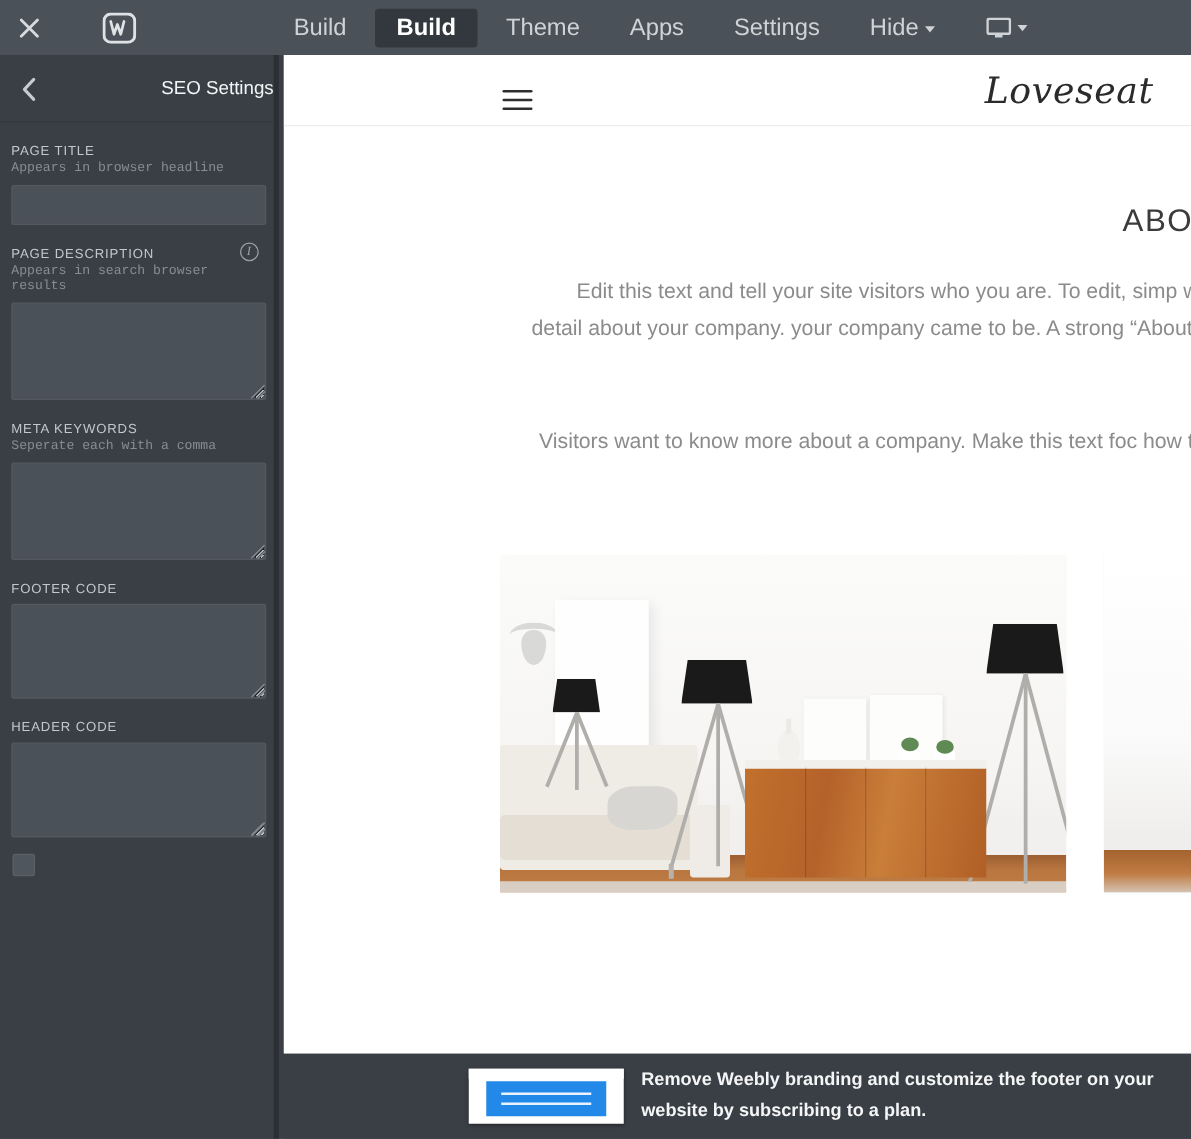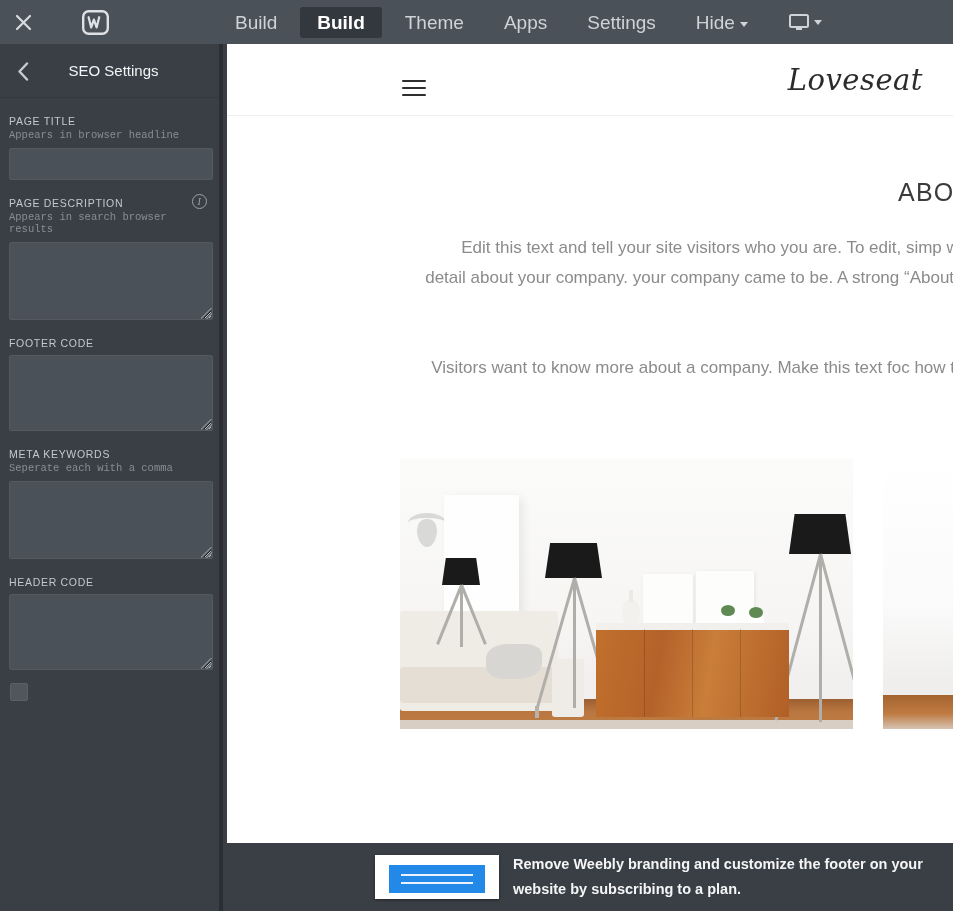--- a/index.html
+++ b/index.html
@@ -70,21 +70,21 @@
     position: relative;
   }
   .sb-back {
     position: absolute; left: 8px; top: 0;
     width: 30px; height: 54px;
     display: flex; align-items: center; justify-content: center;
     cursor: pointer;
   }
   .sb-title {
     width: 100%;
-    text-align: center;
+    text-align: right;
     color: #f2f4f5;
     font-size: 15px;
     padding-left: 8px;
   }
   .sb-body { padding: 0 9px; }
   .sb-group { padding-top: 17px; }
   .sb-label {
     color: #c3c8cd;
     font-size: 10.5px;
     letter-spacing: 0.7px;
@@ -164,21 +164,21 @@
   }
 
   
   .preview {
     position: absolute; top: 44px; left: 227px;
     width: 726px; height: 799px;
     background: #ffffff;
     overflow: hidden;
   }
   .site-header {
-    height: 72px;
+    height: 57px;
     border-bottom: 1px solid #eceded;
     display: flex; align-items: center;
     padding: 16px 30px 0 175px;
     position: relative;
     background: #fff;
   }
   .hamburger { width: 24px; cursor: pointer; }
   .hamburger span {
     display: block; height: 2px; background: #2e2e2e;
     margin: 5px 0; border-radius: 1px;
@@ -361,32 +361,32 @@
           <span class="sb-info">i</span>
         </div>
         <div class="sb-sub">Appears in search browser results</div>
         <div style="position:relative;width:204px;">
           <textarea class="sb-textarea h-desc" style=""></textarea>
           <i class="resizer"></i>
         </div>
       </div>
 
       <div class="sb-group">
-        <div class="sb-label" style="margin-bottom:6px;">FOOTER CODE</div>
-        <div style="position:relative;width:204px;">
-          <textarea class="sb-textarea h-code" style=""></textarea>
-          <i class="resizer"></i>
-        </div>
-      </div>
-
-      <div class="sb-group">
         <div class="sb-label">META KEYWORDS</div>
         <div class="sb-sub">Seperate each with a comma</div>
         <div style="position:relative;width:204px;">
           <textarea class="sb-textarea h-kw" style=""></textarea>
+          <i class="resizer"></i>
+        </div>
+      </div>
+
+      <div class="sb-group">
+        <div class="sb-label" style="margin-bottom:6px;">FOOTER CODE</div>
+        <div style="position:relative;width:204px;">
+          <textarea class="sb-textarea h-code" style=""></textarea>
           <i class="resizer"></i>
         </div>
       </div>
 
       <div class="sb-group">
         <div class="sb-label" style="margin-bottom:6px;">HEADER CODE</div>
         <div style="position:relative;width:204px;">
           <textarea class="sb-textarea h-code" style=""></textarea>
           <i class="resizer"></i>
         </div>

